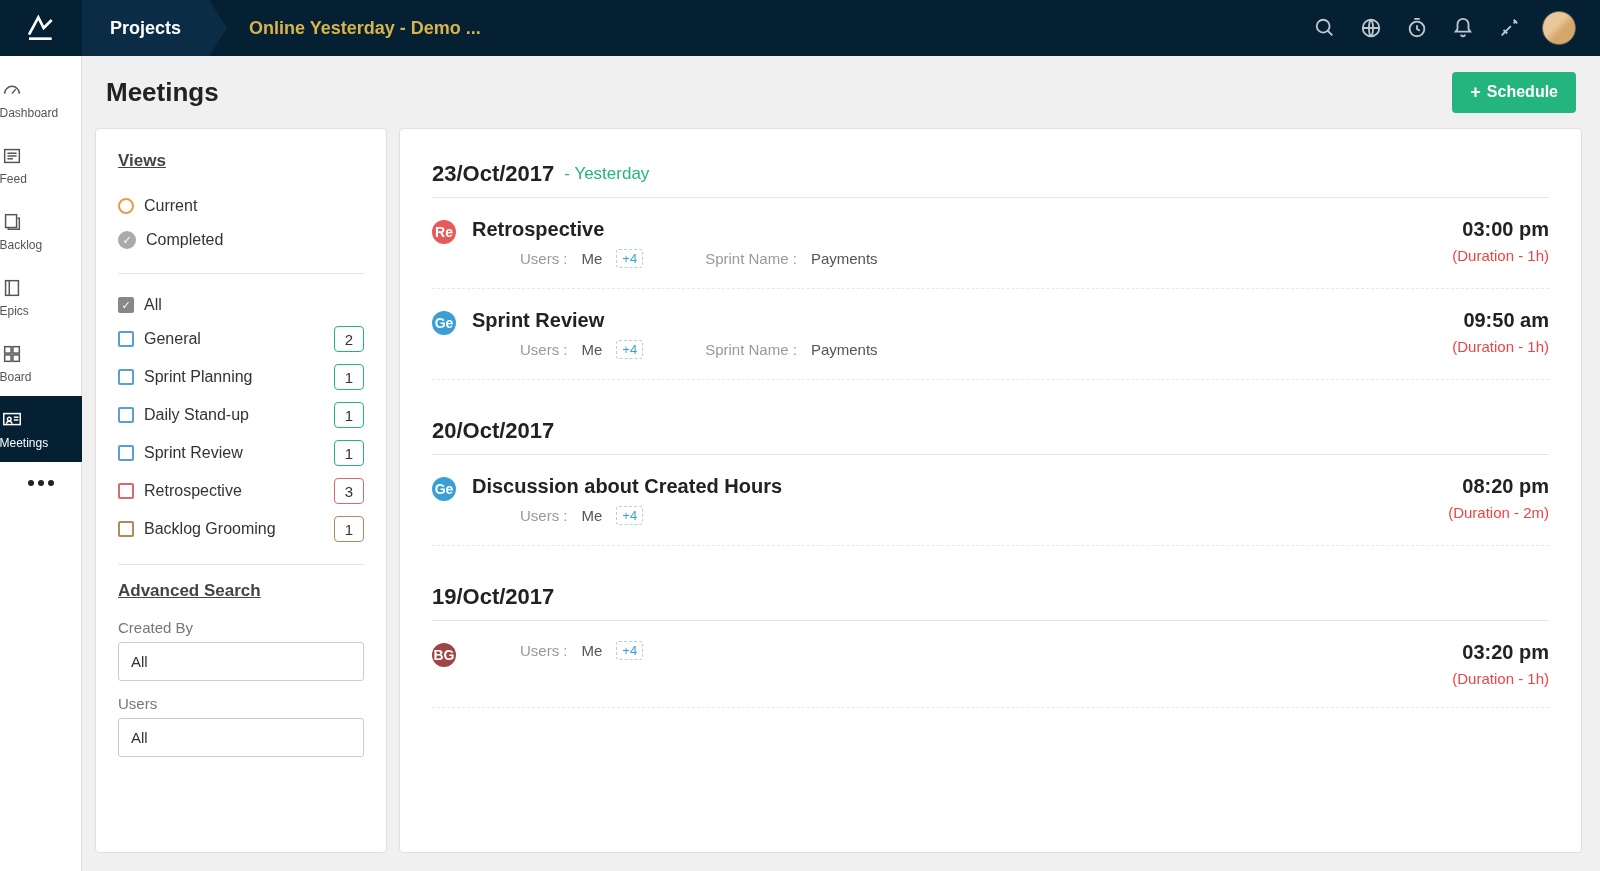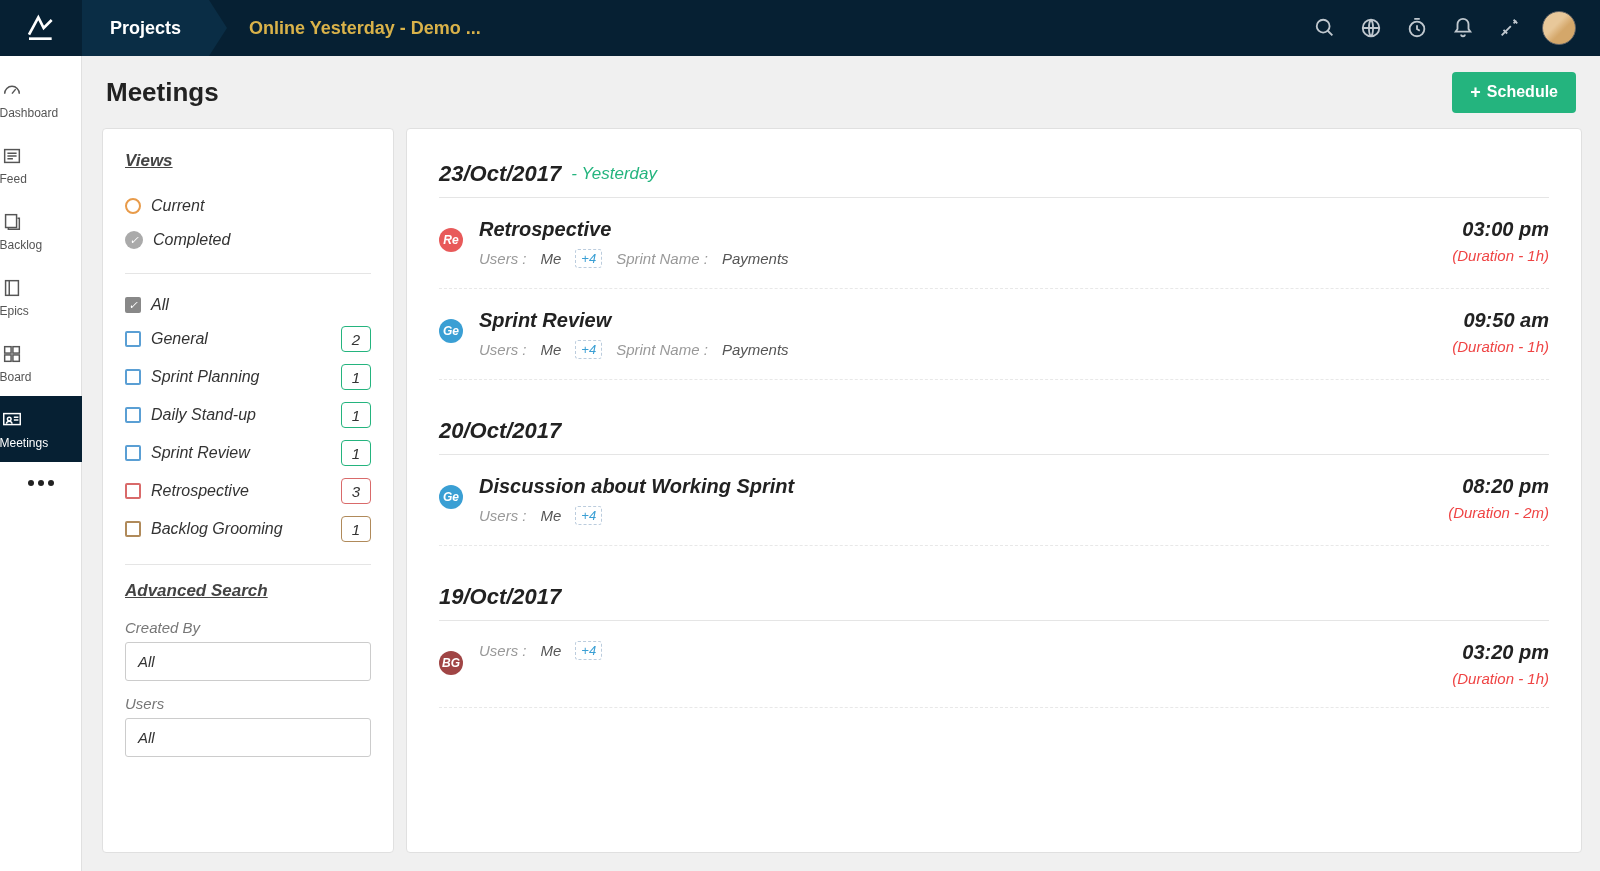--- a/index.html
+++ b/index.html
@@ -23,21 +23,21 @@
 .leftnav .navitem .nav-icon { width:24px; height:24px; display:flex; align-items:center; justify-content:center; }
 .leftnav .navitem svg { stroke:#555; width:22px; height:22px; fill:none;}
 .leftnav .navitem.active svg { stroke:#fff; }
 .leftnav .dots { width:82px; padding:18px 0; display:flex; justify-content:center; gap:4px;}
 .leftnav .dots span{width:6px;height:6px;background:#222;border-radius:50%;}
 .content { flex:1; display:flex; flex-direction:column; }
 .content-header { height:72px; padding:0 24px; display:flex; align-items:center; justify-content:space-between; background:#f0f0f0;}
 .content-header h1 { font-size:26px; font-weight:700; color:#222;}
 .schedule-btn { background:#24b47e; color:#fff; border:none; padding:10px 18px; font-size:16px; font-weight:600; border-radius:4px; cursor:pointer; display:flex; align-items:center; gap:6px;}
 .schedule-btn .plus {font-weight:700; font-size:18px;}
-.panes { flex:1; display:flex; gap:12px; padding:0 18px 18px 20px; overflow:hidden;font-style:italic;}
+.panes { flex:1; display:flex; gap:12px; padding:0 18px 18px 13px; overflow:hidden;}
 .filter-pane { width:292px; background:#fff; border:1px solid #e0e0e0; border-radius:4px; padding:22px; overflow-y:auto;}
 .filter-pane .section-title { font-size:17px; font-weight:700; color:#444; text-decoration:underline; margin-bottom:18px;}
 .view-option { display:flex; align-items:center; gap:10px; padding:8px 0; font-size:16px; color:#333; cursor:pointer;}
 .radio-open { width:16px; height:16px; border:2px solid #e89b4a; border-radius:50%;}
 .radio-check { width:18px; height:18px; background:#aaa; border-radius:50%; display:flex; align-items:center; justify-content:center; color:#fff; font-size:11px;}
 .divider { border:none; border-top:1px solid #e5e5e5; margin:16px 0;}
 .filter-row { display:flex; align-items:center; justify-content:space-between; padding:6px 0; font-size:16px; color:#333; cursor:pointer;}
 .filter-row .left { display:flex; align-items:center; gap:10px;}
 .checkbox { width:16px; height:16px; border:2px solid #999; border-radius:2px; display:flex; align-items:center; justify-content:center;}
 .checkbox.checked { background:#888; border-color:#888; color:#fff; font-size:11px;}
@@ -48,28 +48,28 @@
 .count-badge.red-b { border-color:#d96a6a;}
 .count-badge.brown-b { border-color:#b08a5a;}
 .field-label { font-size:15px; color:#777; margin-bottom:6px; margin-top:14px;}
 .select-box { width:100%; border:1px solid #ccc; border-radius:3px; padding:10px 12px; font-size:15px; color:#333; background:#fff;}
 .list-pane { flex:1; background:#fff; border:1px solid #e0e0e0; border-radius:4px; padding:24px 32px; overflow-y:auto;}
 .date-header { display:flex; align-items:center; gap:10px; padding-bottom:10px; border-bottom:1px solid #e5e5e5; margin-top:8px;}
 .date-header .date { font-size:22px; font-weight:700; color:#222;}
 .date-header .relative { font-size:17px; color:#24b47e; font-weight:500;}
 .meeting-row { display:flex; align-items:flex-start; padding:20px 0; border-bottom:1px dashed #e8e8e8;}
 .meeting-row:last-child { border-bottom:none;}
-.tag-circle { width:24px; height:24px; border-radius:50%; display:flex; align-items:center; justify-content:center; font-size:12px; color:#fff; font-weight:600; flex-shrink:0; margin-top:10px;}
+.tag-circle { width:24px; height:24px; border-radius:50%; display:flex; align-items:center; justify-content:center; font-size:14px; color:#fff; font-weight:600; flex-shrink:0; margin-top:2px;}
 .tag-re { background:#e85a5a;}
 .tag-ge { background:#3a9fd4;}
 .tag-bg { background:#a04545;}
 .meeting-main { flex:1; padding-left:16px;}
 .meeting-title { font-size:20px; font-weight:700; color:#222; margin-bottom:8px;}
 .meeting-meta { display:flex; align-items:center; gap:14px; font-size:15px; color:#888;}
-.meeting-meta .lbl { color:#999;}
+.meeting-meta .lbl { color:#999;margin-left:48px;}
 .meeting-meta .val { color:#555;}
 .plus-badge { font-size:13px; color:#3a9fd4; border:1px dashed #bcd; padding:1px 5px; border-radius:3px;}
 .meeting-right { text-align:right; flex-shrink:0;}
 .meeting-time { font-size:20px; font-weight:700; color:#222; margin-bottom:6px;}
 .meeting-dur { font-size:15px; color:#ef4444;}
 </style>
 </head>
 <body>
 
 <div class="topbar">
@@ -304,21 +304,21 @@
         <div class="meeting-dur">(Duration - 1h)</div>
       </div>
           </div>
           <div style="height: 30px;"></div>
           <div class="date-header">
             <span class="date">20/Oct/2017</span>
           </div>
           <div class="meeting-row">
       <div class="tag-circle tag-ge">Ge</div>
       <div class="meeting-main">
-        <div class="meeting-title">Discussion about Working Sprint</div>
+        <div class="meeting-title">Discussion about Created Hours</div>
         <div class="meeting-meta">
           <span class="lbl">Users :</span>
           <span class="val">Me</span>
           <span class="plus-badge">+4</span>
 
         </div>
       </div>
       <div class="meeting-right">
         <div class="meeting-time">08:20 pm</div>
         <div class="meeting-dur">(Duration - 2m)</div>

